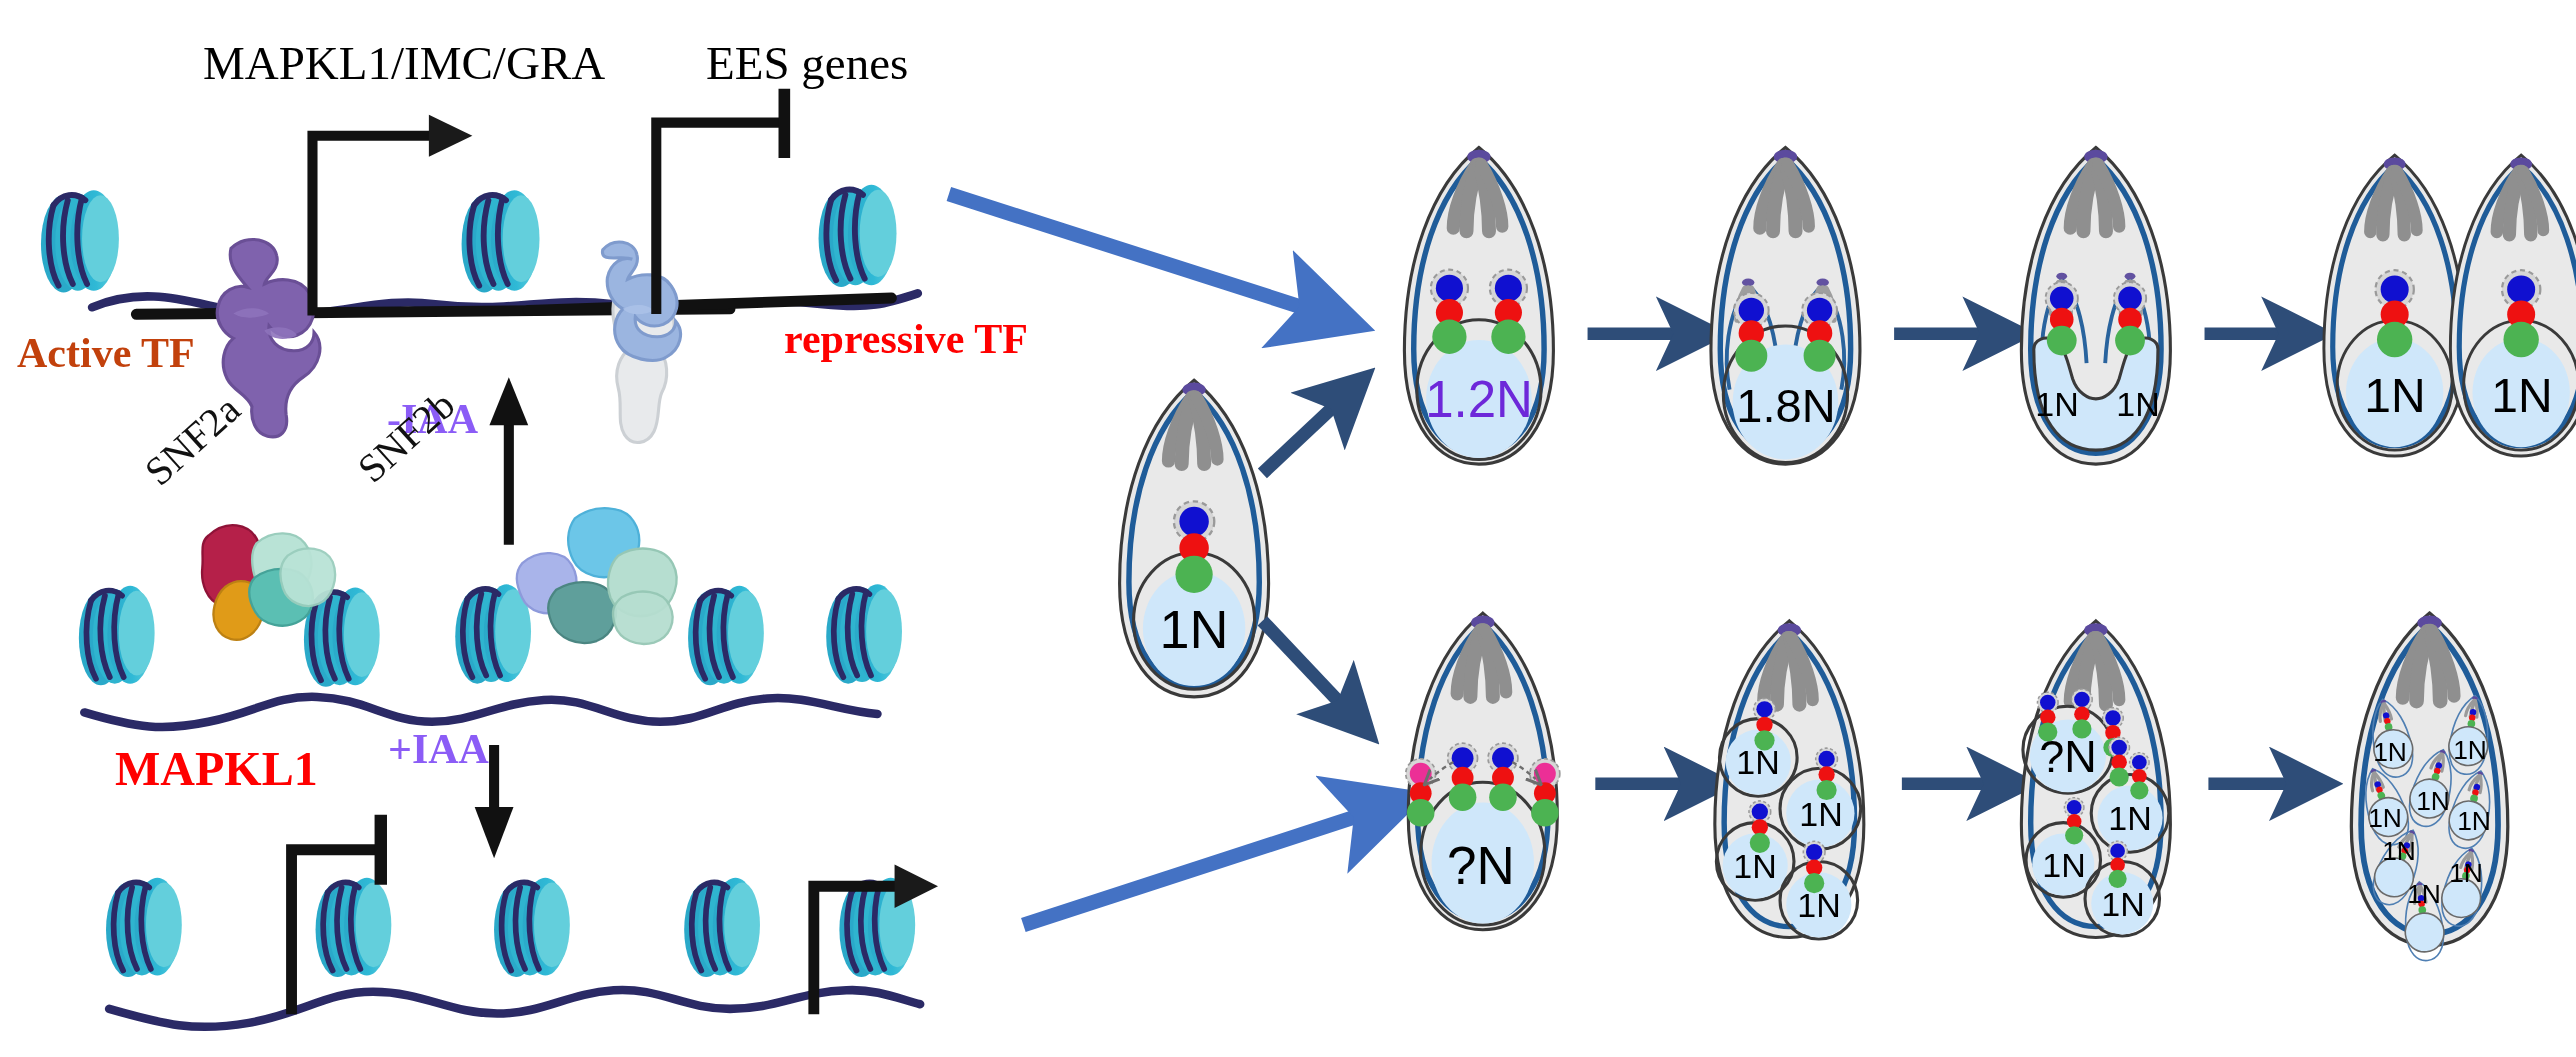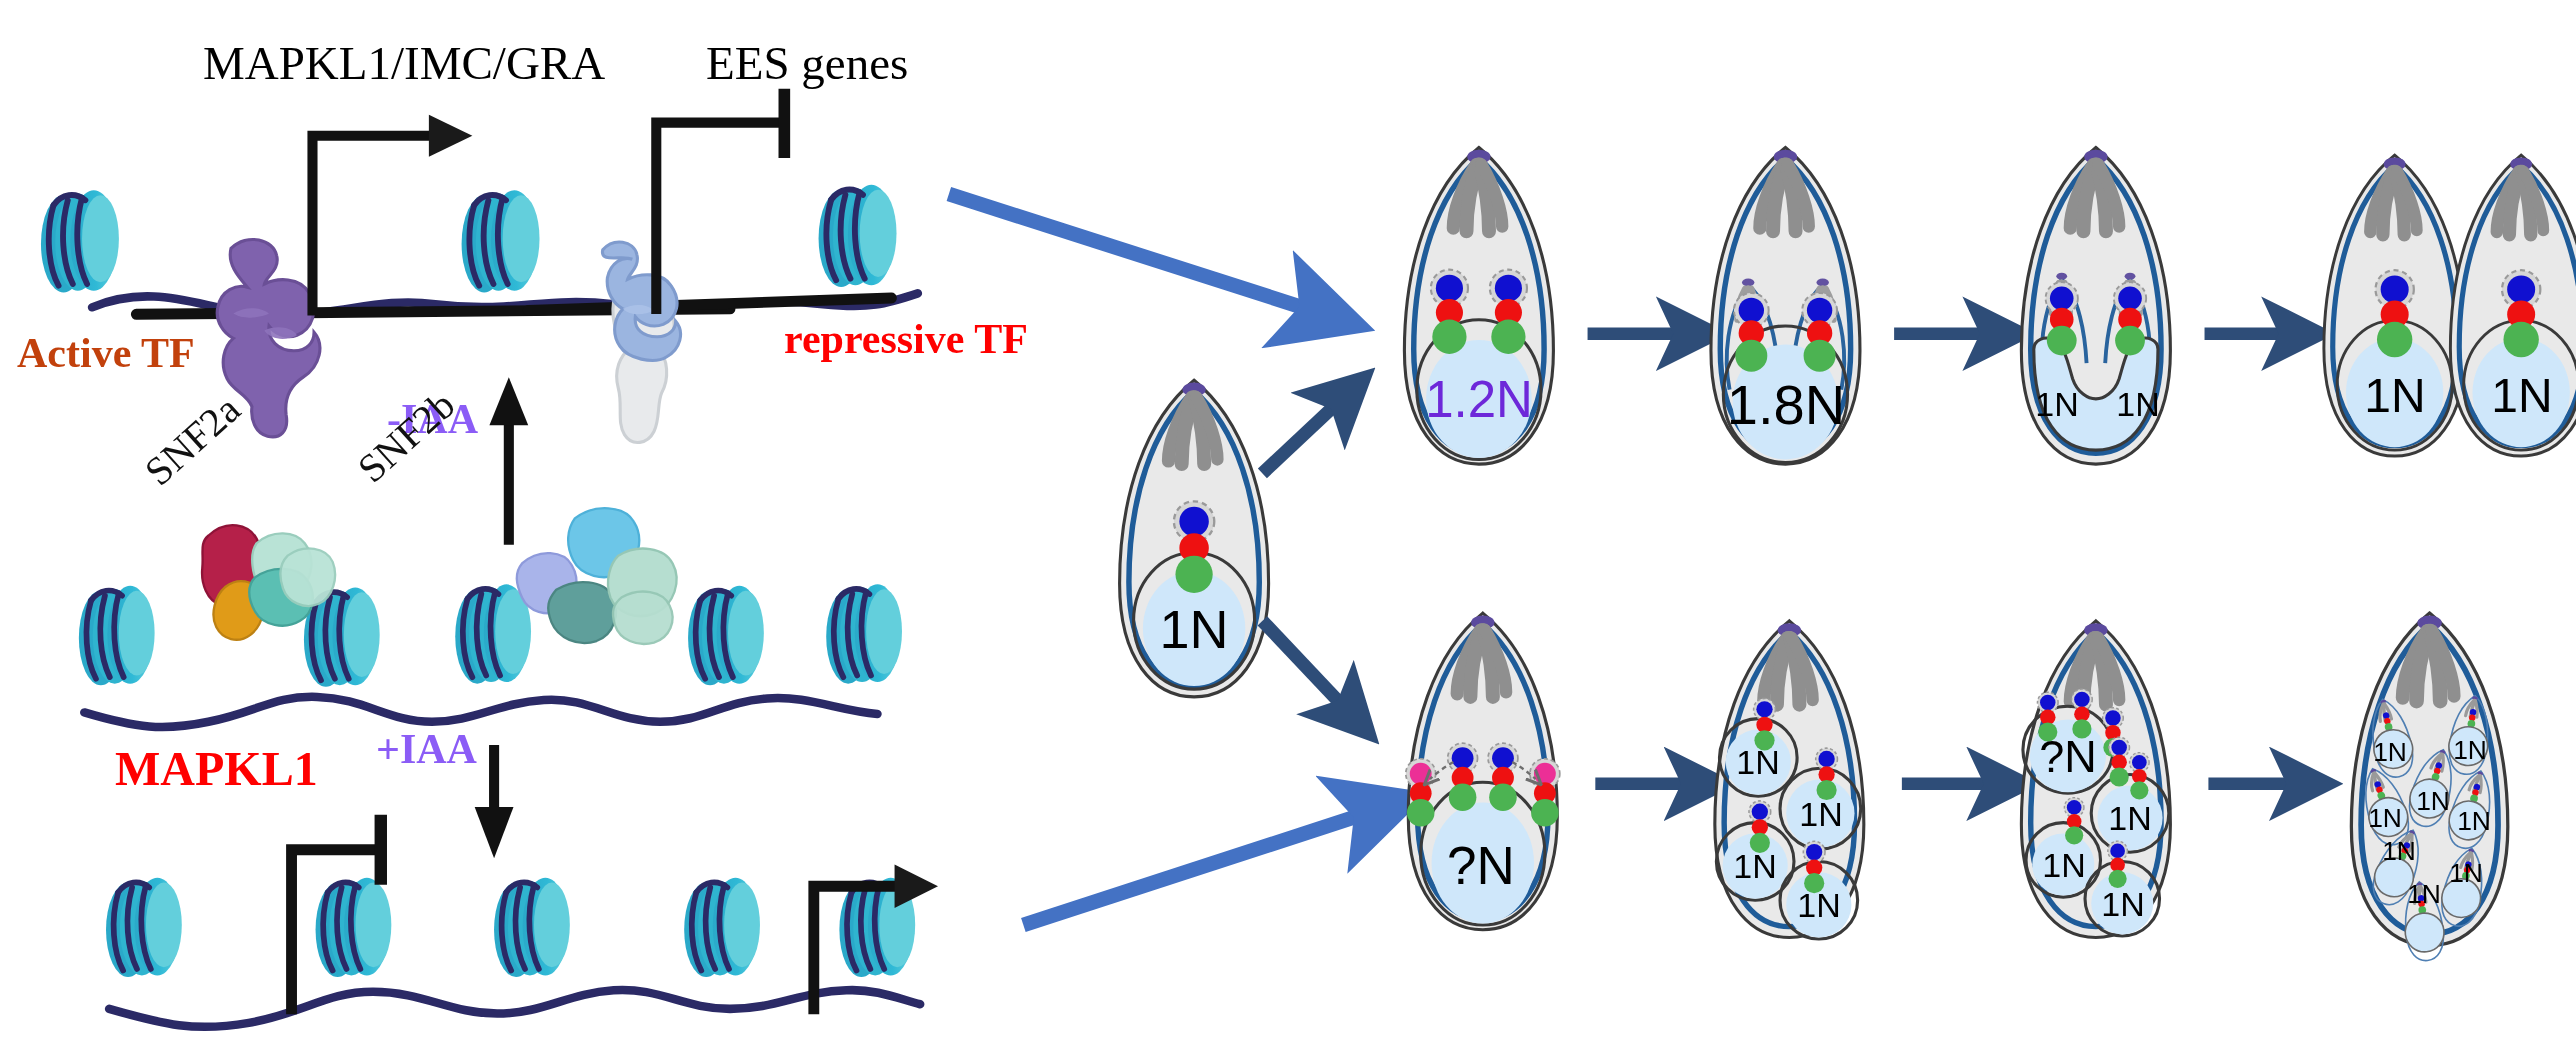--- a/index.html
+++ b/index.html
@@ -431,27 +431,27 @@
   <div class="lbl t-reptf" style="left:776px;top:318px;">repressive TF</div>
 
   <div class="lbl t-iaa" style="left:387px;top:398px;">-IAA</div>
 
   <div class="lbl t-snf" style="left:138px;top:463px;transform:rotate(-42deg);transform-origin:left top;">SNF2a</div>
 
   <div class="lbl t-snf" style="left:351px;top:460px;transform:rotate(-42deg);transform-origin:left top;">SNF2b</div>
 
   <div class="lbl t-mapkl1" style="left:115px;top:745px;">MAPKL1</div>
 
-  <div class="lbl t-iaa" style="left:376px;top:728px;">+IAA</div>
+  <div class="lbl t-iaa" style="left:388px;top:728px;">+IAA</div>
 
   <div class="lbl sans" id="nl-start" style="left:1194px;top:629px;font-size:54px;color:#000;transform:translate(-50%,-50%);">1N</div>
 
   <div class="lbl sans" style="left:1479px;top:399px;font-size:51px;color:#6d28d9;transform:translate(-50%,-50%);">1.2N</div>
 
-  <div class="lbl sans" style="left:1786px;top:405px;font-size:56px;color:#000;transform:translate(-50%,-50%);">1.8N</div>
+  <div class="lbl sans" style="left:1786px;top:405px;font-size:47px;color:#000;transform:translate(-50%,-50%);">1.8N</div>
 
   <div class="lbl sans" style="left:2057px;top:404px;font-size:34px;color:#000;transform:translate(-50%,-50%);">1N</div>
   <div class="lbl sans" style="left:2138px;top:404px;font-size:34px;color:#000;transform:translate(-50%,-50%);">1N</div>
 
   <div class="lbl sans" style="left:2395px;top:396px;font-size:48px;color:#000;transform:translate(-50%,-50%);">1N</div>
   <div class="lbl sans" style="left:2522px;top:396px;font-size:48px;color:#000;transform:translate(-50%,-50%);">1N</div>
 
   <div class="lbl sans" style="left:1481px;top:865px;font-size:53px;color:#000;transform:translate(-50%,-50%);">?N</div>
 
   <div class="lbl sans" style="left:1758px;top:762px;font-size:34px;color:#000;transform:translate(-50%,-50%);">1N</div>

